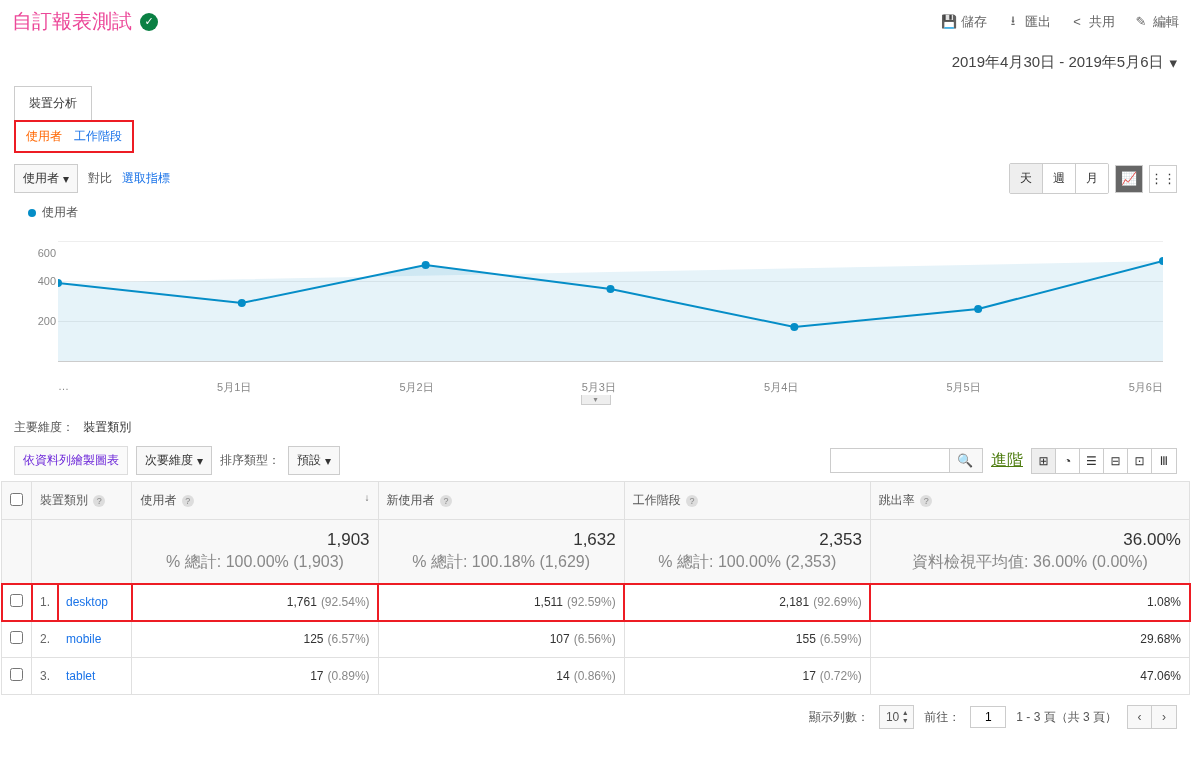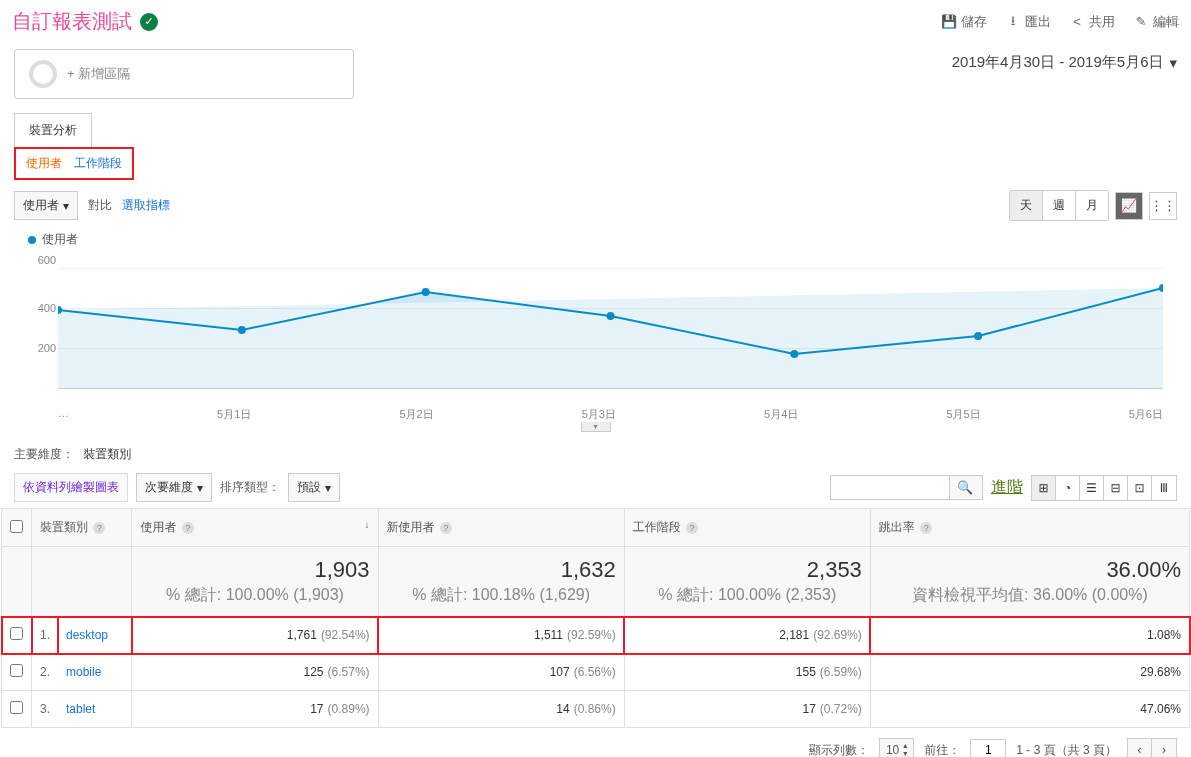--- a/index.html
+++ b/index.html
@@ -72,21 +72,21 @@
 .view-btns .vbtn { width: 24px; height: 24px; border-right: 1px solid #ccc; display: flex; align-items: center; justify-content: center; cursor: pointer; font-size: 12px; background: #fff; }
 .view-btns .vbtn:last-child { border-right: none; }
 .view-btns .vbtn.active { background: #eee; }
 
 table.data-table { width: calc(100% - 2px); border-collapse: collapse; margin: 0 1px 0; padding-left: 28px; }
 table.data-table th, table.data-table td { border: 1px solid #e0e0e0; padding: 10px 8px; font-size: 12px; }
 table.data-table th { background: #f8f8f8; text-align: left; font-weight: normal; color: #555; }
 table.data-table th.sortable { cursor: pointer; }
 .help-icon { display: inline-block; width: 12px; height: 12px; border-radius: 50%; background: #ddd; color: #888; font-size: 9px; text-align: center; line-height: 12px; margin-left: 2px; }
 .num-cell { text-align: right; }
-.summary-big { font-size: 22px; color: #333; display: block; text-align: right; }
+.summary-big { font-size: 17px; color: #333; display: block; text-align: right; }
 .summary-sub { font-size: 16px; color: #888; display: block; text-align: center; margin-top: 2px; }
 .cell-val { color: #333; }
 .cell-pct { color: #888; margin-left: 4px; }
 .device-link { color: #1a73e8; cursor: pointer; }
 .row-highlighted td { outline: 2px solid #ed1c24; outline-offset: -1px; }
 .checkbox-cell { width: 24px; text-align: center; }
 .idx-cell { width: 24px; text-align: right; color: #666; border-right: none !important; }
 .dev-cell { border-left: none !important; }
 .sort-arrow { font-size: 10px; color: #666; float: right; }
 
@@ -123,24 +123,20 @@
     <div class="action-item">
       <span class="icon">✎</span>
       <span>編輯</span>
     </div>
   </div>
 </div>
 
 
 <div class="sub-header">
   <div class="segments">
-    <div class="segment-card">
-      <div class="segment-circle seg-gray"></div>
-      <div class="seg-add">+ 新增區隔</div>
-    </div>
   </div>
   <div class="date-range">
     <span>2019年4月30日 - 2019年5月6日</span>
     <span>▾</span>
   </div>
 </div>
 
 
 <div class="tab-bar">
   <div class="tab">裝置分析</div>
@@ -179,21 +175,21 @@
 
 
 <div class="legend">
   <span class="legend-dot"></span>
   <span>使用者</span>
 </div>
 
 
 <div class="chart-area">
   <div class="y-axis">
-    <span class="y-tick" style="top:2px">600</span>
+    <span class="y-tick" style="top:22px">600</span>
     <span class="y-tick" style="top:50px">400</span>
     <span class="y-tick" style="top:90px">200</span>
   </div>
   <div class="grid-line" style="top:16px"></div>
   <div class="grid-line" style="top:56px"></div>
   <div class="grid-line" style="top:96px"></div>
   <div class="grid-line" style="top:136px;background:#ccc"></div>
   <svg class="chart-svg" viewBox="0 0 1100 140" preserveAspectRatio="none">
     <polyline points="0,58 183,78 366,40 550,64 733,102 916,84 1100,36" fill="rgba(5,141,199,0.10)" stroke="none"></polyline>
     <polyline points="0,58 183,78 366,40 550,64 733,102 916,84 1100,36 1100,136 0,136" fill="rgba(5,141,199,0.10)" stroke="none"></polyline>

